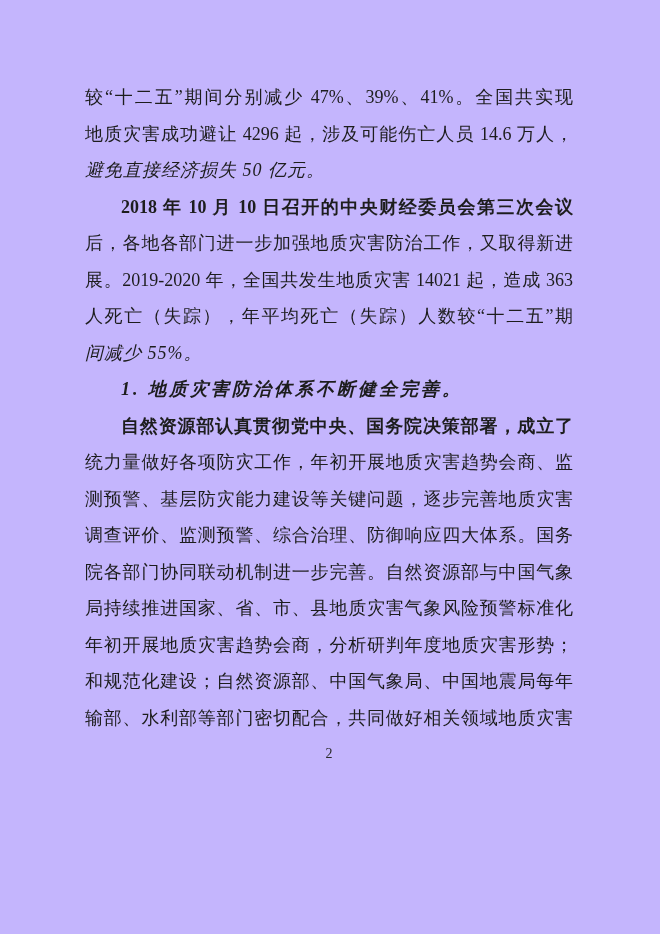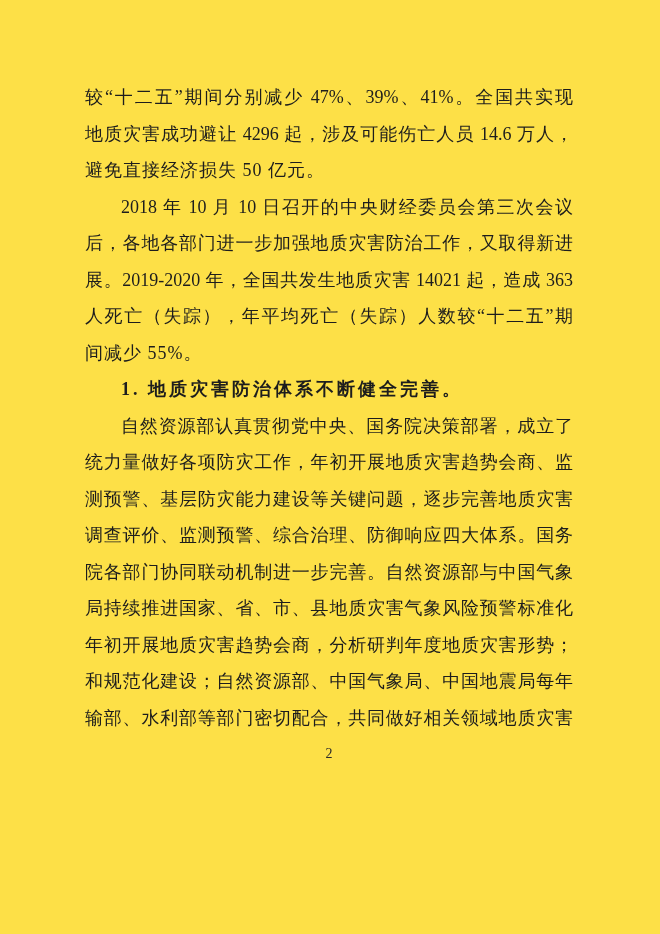--- a/index.html
+++ b/index.html
@@ -1,21 +1,21 @@
 <!DOCTYPE html>
 <html><head>
 <meta charset="utf-8">
 <style>
   * { margin: 0; padding: 0; box-sizing: border-box; }
   html, body { background: #ffffff; }
   .page {
     position: relative;
     width: 660px;
     height: 934px;
-    background: #fde047;
+    background: #c4b5fd;
     overflow: hidden;
     font-family: "Liberation Serif", "DejaVu Serif", serif;
     color: #1d1d1d;
   }
   .doc-body {
     padding: 79px 87px 0 85px;
   }
   .line {
     height: 36.5px;
     line-height: 36.5px;
@@ -25,22 +25,23 @@
   .line.just {
     text-align: justify;
     text-align-last: justify;
     white-space: normal;
     overflow: hidden;
     text-justify: inter-character;
   }
   .line.left {
     text-align: left;
     letter-spacing: 1px;
+    font-style: italic;
   }
-  .line.indent { text-indent: 2em; }
+  .line.indent { text-indent: 2em; font-weight: bold; }
   .line.bold {
     font-weight: bold;
     letter-spacing: 3px;
   }
   .page-number {
     margin-top: 8px;
     text-align: center;
     font-size: 14px;
     line-height: 20px;
     color: #2a2a2a;

